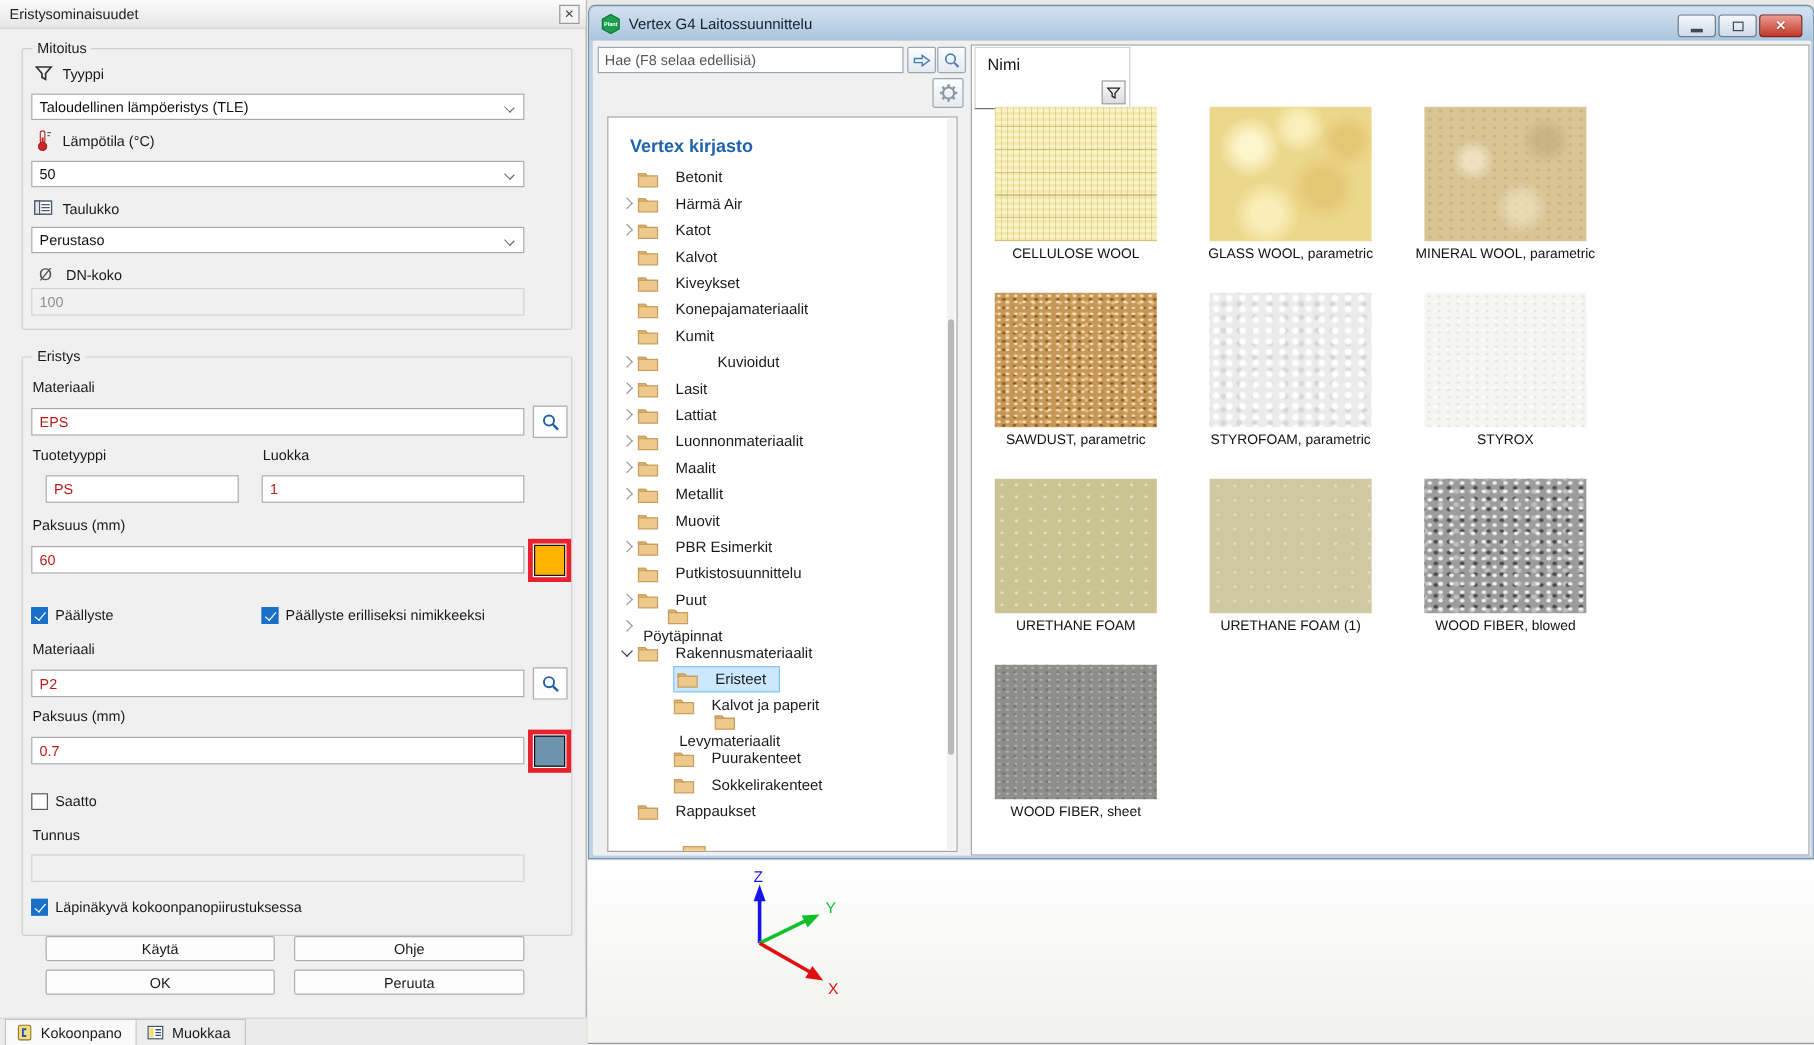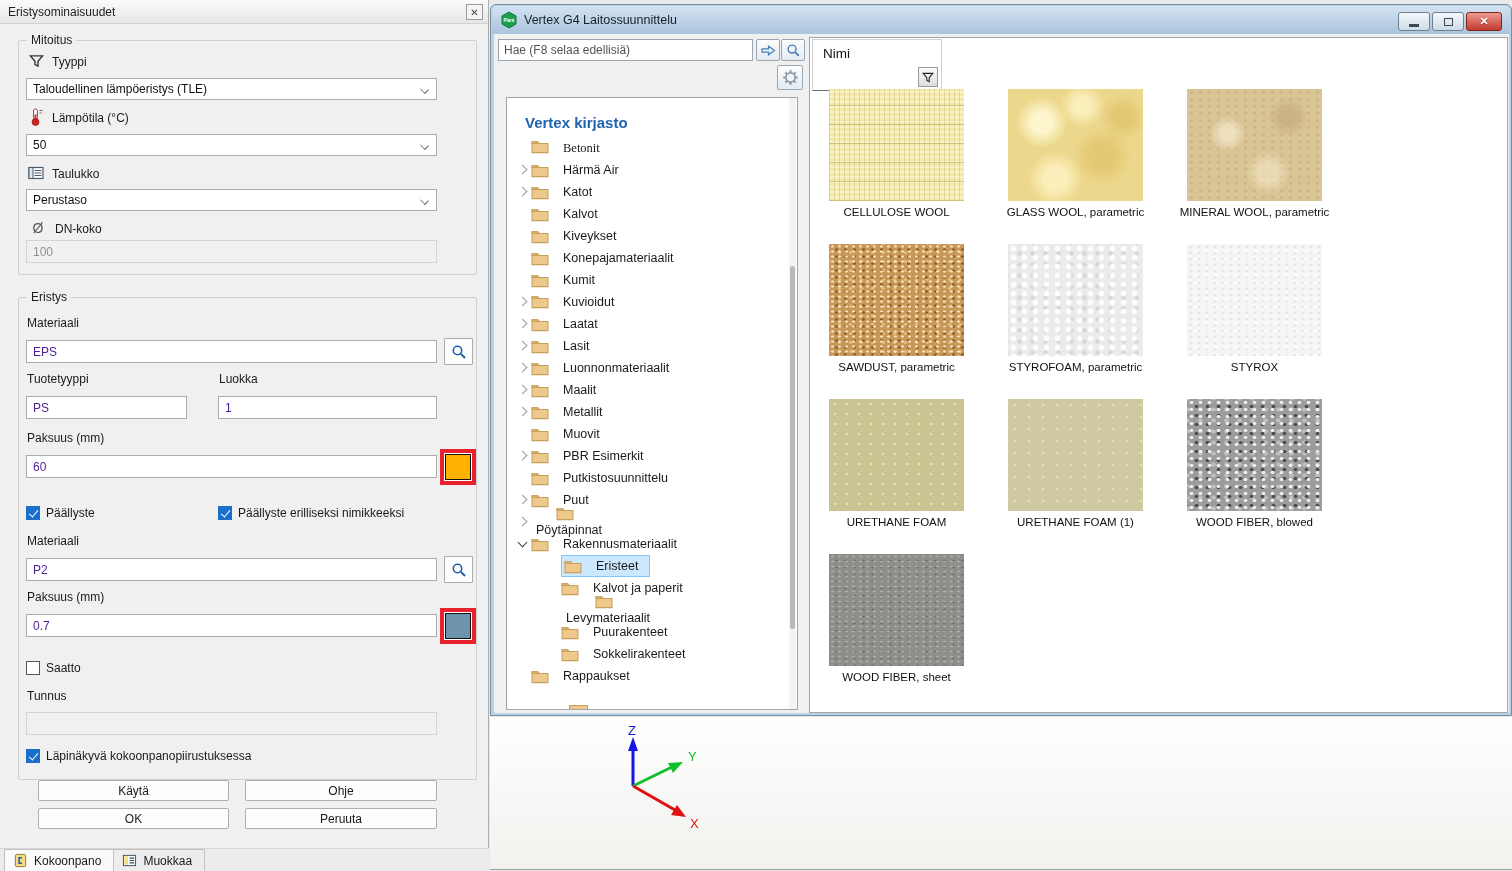--- a/index.html
+++ b/index.html
@@ -14,21 +14,21 @@
 
   .groupbox { position:absolute; border:1px solid #d0d0d0; border-radius:2px; }
   .groupbox-legend { position:absolute; top:-8px; left:8px; background:#f0f0f0; padding:0 4px; font-size:12px; color:#1a1a1a; }
 
   .fld-label { position:absolute; font-size:12px; color:#1a1a1a; }
   .icon-slot { position:absolute; width:18px; height:18px; display:flex; align-items:center; justify-content:center; }
 
   .combo { position:absolute; background:#fff; border:1px solid #ababab; height:22px; line-height:20px; padding:0 6px 0 6px; font-size:12px; color:#111; }
   .combo .chev { position:absolute; right:8px; top:7px; width:7px; height:7px; border-right:1.4px solid #6a6a6a; border-bottom:1.4px solid #6a6a6a; transform:rotate(45deg) scaleY(.8); }
 
-  .txt { position:absolute; background:#fff; border:1px solid #ababab; height:23px; padding:0 6px; font-size:12px; color:#4c1d95; font-family:"Liberation Sans",sans-serif; }
+  .txt { position:absolute; background:#fff; border:1px solid #ababab; height:23px; padding:0 6px; font-size:12px; color:#b91c1c; font-family:"Liberation Sans",sans-serif; }
   .txt:disabled { background:#f1f1f1; border-color:#d4d4d4; color:#8f8f8f; }
 
   .btn-search { position:absolute; width:29px; height:27px; background:#fdfdfd; border:1px solid #ababab; border-radius:1px; display:flex; align-items:center; justify-content:center; cursor:pointer; }
 
   .swatch-btn { position:absolute; width:36px; height:36px; border:4px solid #e8212e; background:#fff; display:flex; align-items:center; justify-content:center; cursor:pointer; }
   .swatch-fill { width:26px; height:26px; border:1px solid #111; }
 
   .chk-row { position:absolute; display:flex; align-items:center; gap:6px; cursor:pointer; }
   .chk { width:14px; height:14px; border:1px solid #5a5a5a; background:#fff; position:relative; flex:0 0 auto; }
   .chk.checked { background:#1870c9; border-color:#1870c9; }
@@ -189,21 +189,21 @@
   <div class="btn-search" style="left:444px; top:338px;">
     <span>
         <svg width="16" height="16" viewBox="0 0 16 16">
           <circle cx="6.5" cy="6.5" r="4.2" fill="none" stroke="#1d5fa8" stroke-width="1.6"></circle>
           <line x1="9.9" y1="9.9" x2="14" y2="14" stroke="#1d5fa8" stroke-width="2"></line>
         </svg>
       </span>
   </div>
   <span class="fld-label" style="left:27px; top:372px;">Tuotetyyppi</span>
   <span class="fld-label" style="left:219px; top:372px;">Luokka</span>
-  <input class="txt" style="left: 26px; top: 396px; width: 161px;" value="PS">
+  <input class="txt" style="left: 38px; top: 396px; width: 161px;" value="PS">
   <input class="txt" style="left: 218px; top: 396px; width: 219px;" value="1">
   <span class="fld-label" style="left:27px; top:431px;">Paksuus (mm)</span>
   <input class="txt" style="left: 26px; top: 455px; width: 411px;" value="60">
   <div class="swatch-btn" style="left:440px; top:449px;">
     <span class="swatch-fill" style="background: rgb(255, 178, 0);"></span>
   </div>
 
   <div class="chk-row" style="left:26px; top:506px;">
     <span class="chk checked"></span>
     <span>Päällyste</span>
@@ -315,21 +315,21 @@
             <circle cx="10" cy="10" r="2.1" fill="#f0f0f0"></circle>
           </svg>
         </span>
     </div>
 
     <div class="tree-panel">
       <div class="tree-title">Vertex kirjasto</div>
       <div id="tree-list">
   <div class="tree-item lvl1">
     <span class="expander none"></span>
-    <span class="sel-wrap" style="display:flex; align-items:flex-start;font-family:Liberation Serif, serif;">
+    <span class="sel-wrap" style="display:flex; align-items:flex-end;">
       <span class="folder">
         <svg width="18" height="15" viewBox="0 0 17 14">
                   <path d="M1 2.5 L6.2 2.5 L7.8 4.2 L16 4.2 L16 12.8 L1 12.8 Z" fill="#efc98c" stroke="#c7a05e"></path>
                   <path d="M1 2.5 L6.2 2.5 L7.8 4.2 L1 4.2 Z" fill="#e3b873" stroke="#c7a05e"></path>
                 </svg>
       </span>
       <span class="tree-label">Betonit</span>
     </span>
   </div>
 
@@ -406,57 +406,57 @@
                   <path d="M1 2.5 L6.2 2.5 L7.8 4.2 L16 4.2 L16 12.8 L1 12.8 Z" fill="#efc98c" stroke="#c7a05e"></path>
                   <path d="M1 2.5 L6.2 2.5 L7.8 4.2 L1 4.2 Z" fill="#e3b873" stroke="#c7a05e"></path>
                 </svg>
       </span>
       <span class="tree-label">Kumit</span>
     </span>
   </div>
 
   <div class="tree-item lvl1">
     <span class="expander collapsed"></span>
-    <span class="sel-wrap" style="display:flex; ">
+    <span class="sel-wrap" style="display:flex; align-items:center;gap:35px;">
       <span class="folder">
         <svg width="18" height="15" viewBox="0 0 17 14">
                   <path d="M1 2.5 L6.2 2.5 L7.8 4.2 L16 4.2 L16 12.8 L1 12.8 Z" fill="#efc98c" stroke="#c7a05e"></path>
                   <path d="M1 2.5 L6.2 2.5 L7.8 4.2 L1 4.2 Z" fill="#e3b873" stroke="#c7a05e"></path>
                 </svg>
       </span>
       <span class="tree-label">Kuvioidut</span>
     </span>
   </div>
 
-  <div class="tree-item lvl1">
-    <span class="expander collapsed"></span>
-    <span class="sel-wrap" style="display:flex; align-items:center;">
-      <span class="folder">
-        <svg width="18" height="15" viewBox="0 0 17 14">
-                  <path d="M1 2.5 L6.2 2.5 L7.8 4.2 L16 4.2 L16 12.8 L1 12.8 Z" fill="#efc98c" stroke="#c7a05e"></path>
-                  <path d="M1 2.5 L6.2 2.5 L7.8 4.2 L1 4.2 Z" fill="#e3b873" stroke="#c7a05e"></path>
-                </svg>
-      </span>
-      <span class="tree-label">Laatat</span>
-    </span>
-  </div>
 
   <div class="tree-item lvl1">
     <span class="expander collapsed"></span>
     <span class="sel-wrap" style="display:flex; align-items:center;">
       <span class="folder">
         <svg width="18" height="15" viewBox="0 0 17 14">
                   <path d="M1 2.5 L6.2 2.5 L7.8 4.2 L16 4.2 L16 12.8 L1 12.8 Z" fill="#efc98c" stroke="#c7a05e"></path>
                   <path d="M1 2.5 L6.2 2.5 L7.8 4.2 L1 4.2 Z" fill="#e3b873" stroke="#c7a05e"></path>
                 </svg>
       </span>
       <span class="tree-label">Lasit</span>
     </span>
   </div>
 
+  <div class="tree-item lvl1">
+    <span class="expander collapsed"></span>
+    <span class="sel-wrap" style="display:flex; align-items:center;">
+      <span class="folder">
+        <svg width="18" height="15" viewBox="0 0 17 14">
+                  <path d="M1 2.5 L6.2 2.5 L7.8 4.2 L16 4.2 L16 12.8 L1 12.8 Z" fill="#efc98c" stroke="#c7a05e"></path>
+                  <path d="M1 2.5 L6.2 2.5 L7.8 4.2 L1 4.2 Z" fill="#e3b873" stroke="#c7a05e"></path>
+                </svg>
+      </span>
+      <span class="tree-label">Lattiat</span>
+    </span>
+  </div>
 
   <div class="tree-item lvl1">
     <span class="expander collapsed"></span>
     <span class="sel-wrap" style="display:flex; align-items:center;">
       <span class="folder">
         <svg width="18" height="15" viewBox="0 0 17 14">
                   <path d="M1 2.5 L6.2 2.5 L7.8 4.2 L16 4.2 L16 12.8 L1 12.8 Z" fill="#efc98c" stroke="#c7a05e"></path>
                   <path d="M1 2.5 L6.2 2.5 L7.8 4.2 L1 4.2 Z" fill="#e3b873" stroke="#c7a05e"></path>
                 </svg>
       </span>

